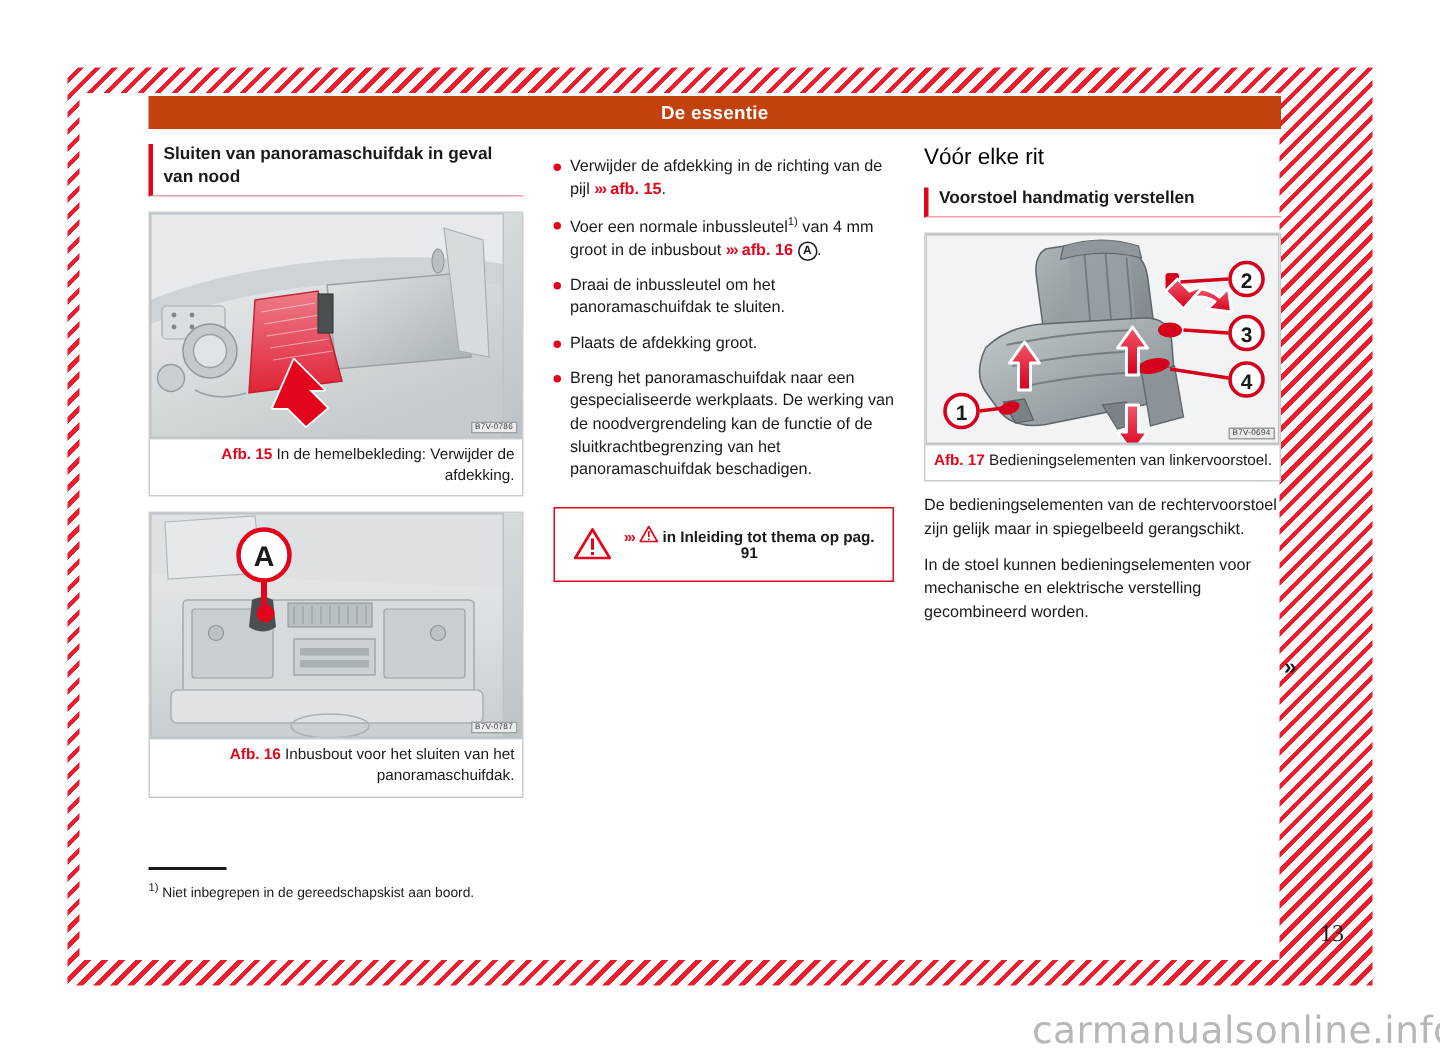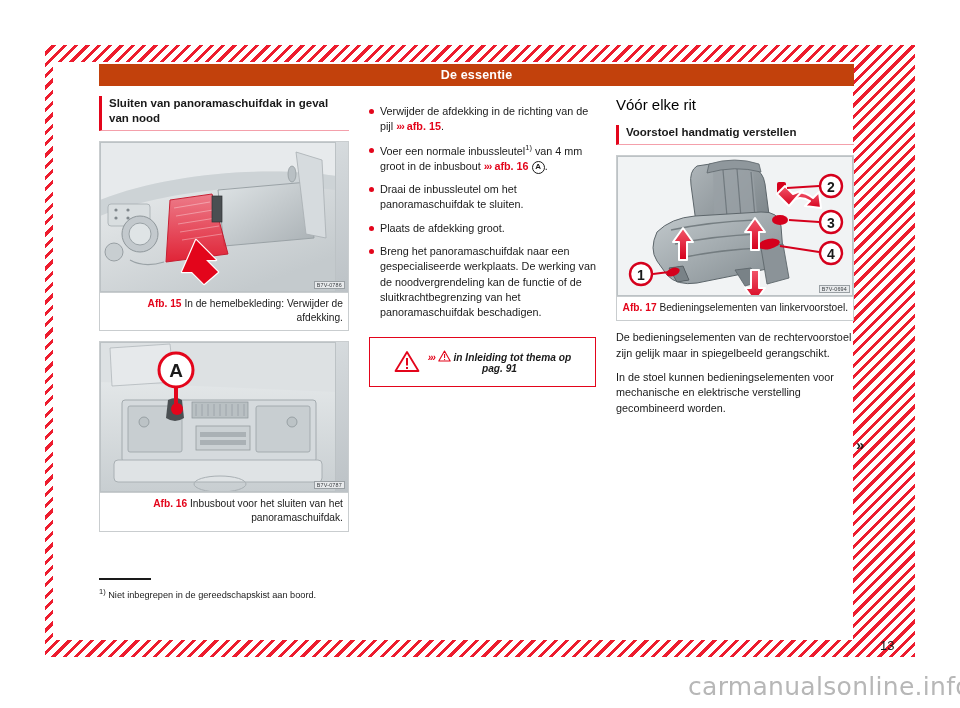--- a/index.html
+++ b/index.html
@@ -167,23 +167,22 @@
     text-align: right;
   }
   .fig-cap .num { color: #e3051b; font-weight: bold; }
 
   
   .warn-box {
     margin-top: 16px;
     border: 1.6px solid #e3051b;
     display: flex;
     align-items: center;
-    padding: 7px 20px;
+    padding: 7px 8px;
     min-height: 34px;
-    font-style: italic;
   }
   .warn-icon { width: 34px; flex: 0 0 34px; display:flex; align-items:center; justify-content:center; }
   .warn-text {
     flex: 1;
     text-align: center;
     font-size: 10.2px;
     font-weight: bold;
     color: #1a1a1a;
   }
   .warn-text .chev { font-weight: bold; }
@@ -215,23 +214,23 @@
     font-size: 15px;
     font-weight: bold;
     color: #1a1a1a;
     letter-spacing: -2px;
   }
 
   
   #page-number {
     position: absolute;
     left: 880px;
-    top: 638px;
-    font-size: 13px;
-    font-family: Liberation Sans, sans-serif;
+    top: 614px;
+    font-size: 16px;
+    font-family: Liberation Serif, serif;
     color: #1a1a1a;
   }
 
   
   #watermark {
     position: absolute;
     left: 688px;
     top: 672px;
     font-size: 25px;
     color: #b7b7b7;

